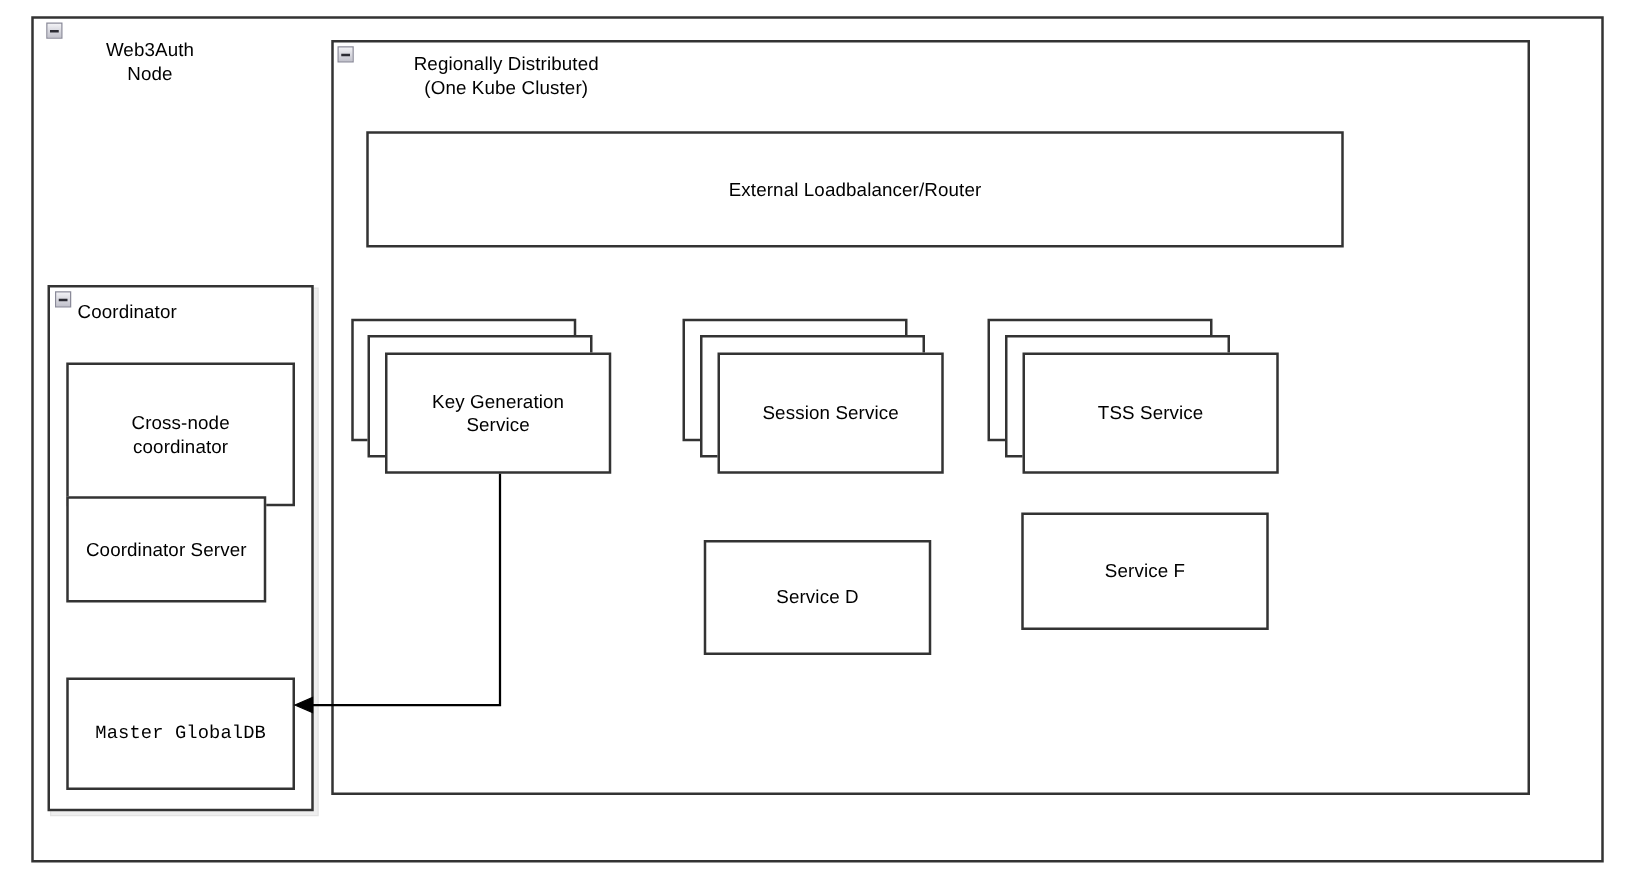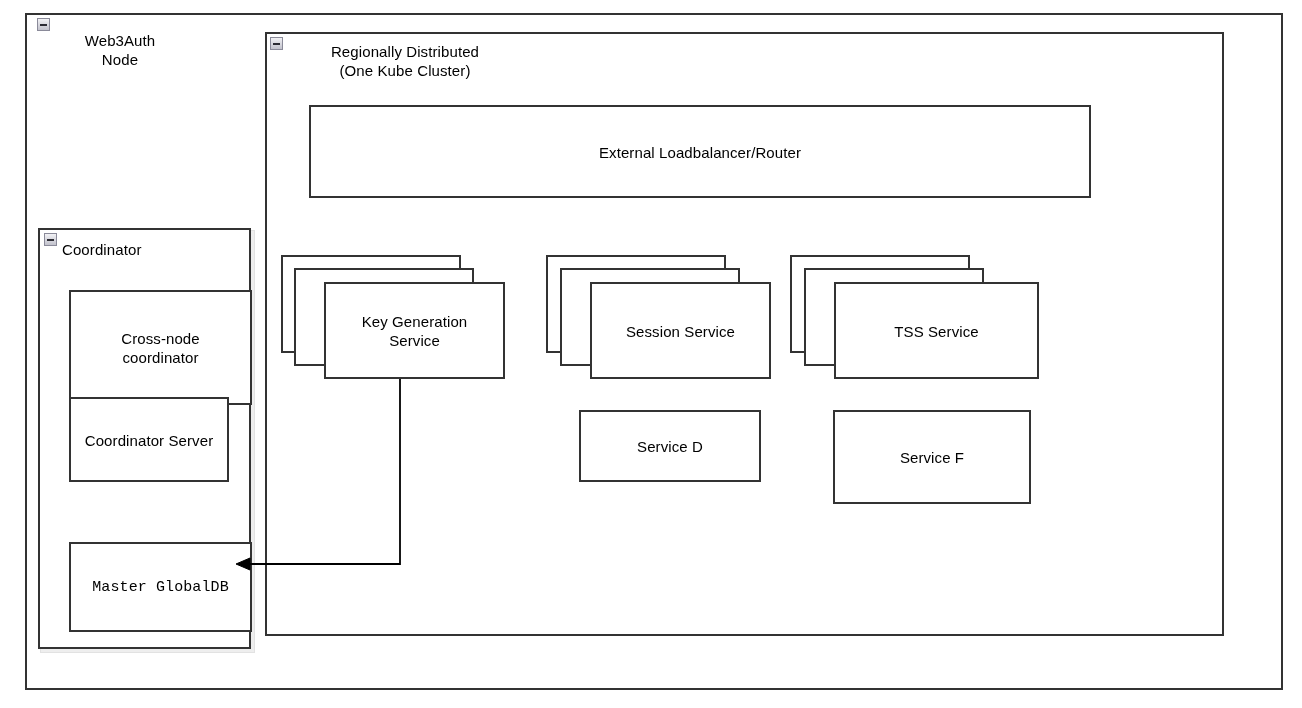--- a/index.html
+++ b/index.html
@@ -14,21 +14,20 @@
     background: #ffffff;
     font-family: "Liberation Sans", sans-serif;
     overflow: hidden;
     border-radius: 11px;
   }
   .box {
     position: absolute;
     box-sizing: border-box;
     background: #ffffff;
     border: 2px solid #333333;
-    margin-left: 16px;
   }
   .frame {
     position: absolute;
     box-sizing: border-box;
     background: #ffffff;
     border: 2px solid #333333;
   }
   .frame-shadow {
     position: absolute;
     box-sizing: border-box;
@@ -123,21 +122,21 @@
   <div class="box" style="left:574px; top:282px; width:181px; height:97px;">
     <div class="boxlabel">Session Service</div>
   </div>
 
   <div class="stack-card" style="left:790px; top:255px; width:180px; height:98px;"></div>
   <div class="stack-card" style="left:804px; top:268px; width:180px; height:98px;"></div>
   <div class="box" style="left:818px; top:282px; width:205px; height:97px;">
     <div class="boxlabel">TSS Service</div>
   </div>
 
-  <div class="box" style="left:563px; top:410px; width:182px; height:72px;">
+  <div class="box" style="left:563px; top:432px; width:182px; height:92px;">
     <div class="boxlabel">Service D</div>
   </div>
 
   <div class="box" style="left:817px; top:410px; width:198px; height:94px;">
     <div class="boxlabel">Service F</div>
   </div>
 
   <div class="frame-shadow" style="left:38px; top:228px; width:213px; height:421px;"></div>
   <div class="collapse-icon" style="left:44px; top:233px;"></div>
   <div class="label" style="left:62px; top:240px; width:120px; text-align:left;">Coordinator</div>

